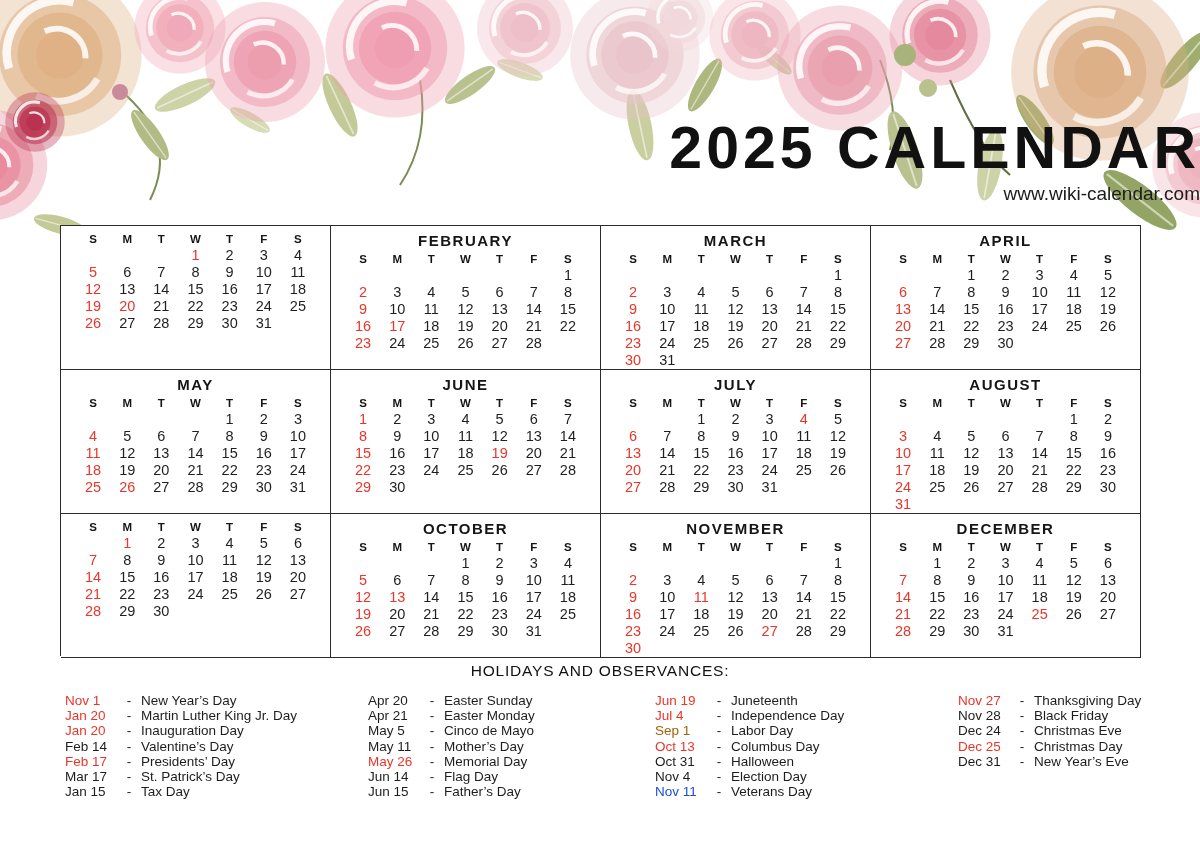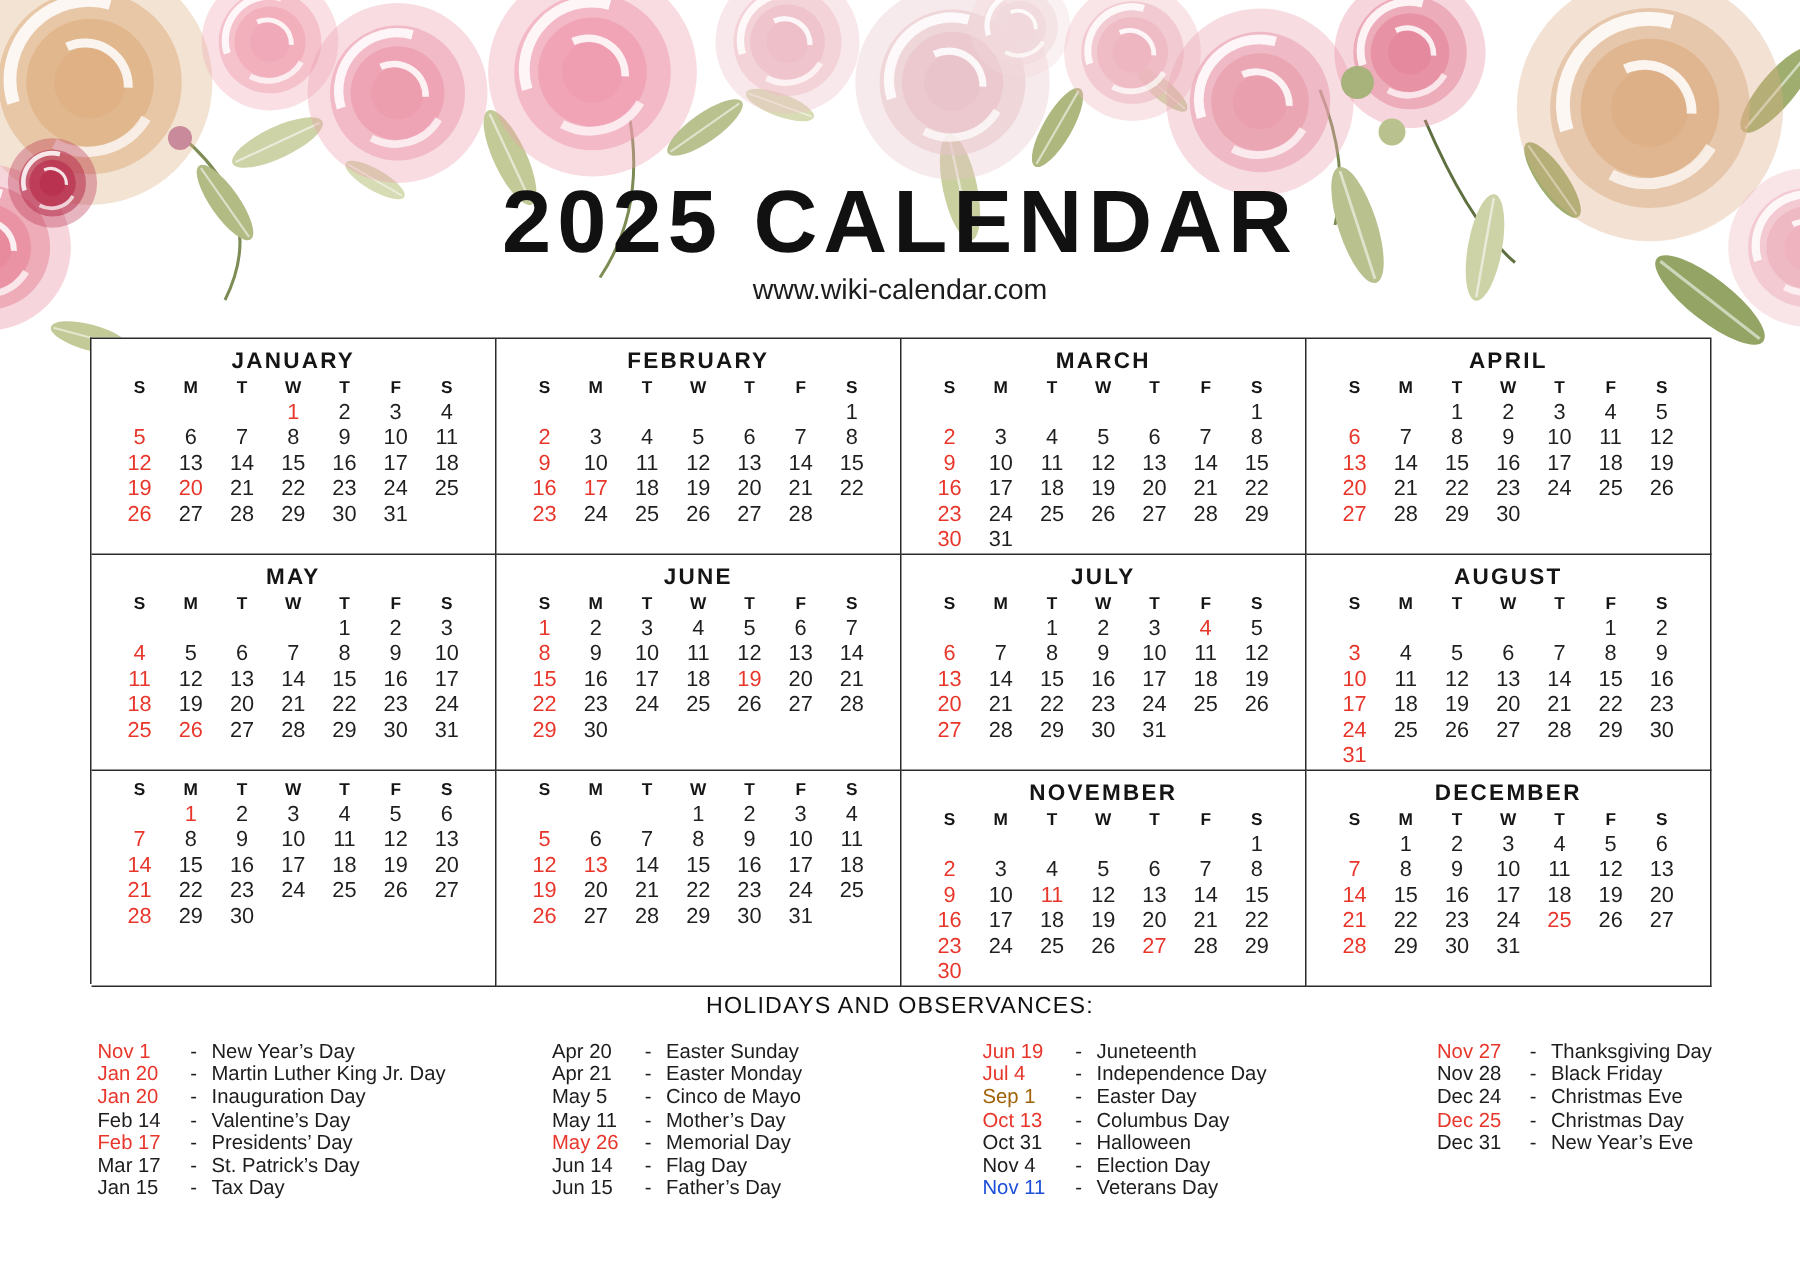--- a/index.html
+++ b/index.html
@@ -1,21 +1,21 @@
 <!DOCTYPE html>
 <html><head>
 <meta charset="utf-8">
 <style>
   html,body{margin:0;padding:0;}
   body{
     width:1200px;height:856px;position:relative;background:#ffffff;
     font-family:"Liberation Sans", sans-serif;overflow:hidden;color:#1d1d1d;
   }
   .floral{position:absolute;top:0;left:0;pointer-events:none;}
-  .header{position:absolute;top:116px;left:0;width:1200px;text-align:center;}
+  .header{position:absolute;top:116px;left:0;width:1200px;text-align:right;}
   .title{font-size:59px;font-weight:700;letter-spacing:4px;color:#111;line-height:64px;}
   .url{font-size:19px;color:#1c1c1c;margin-top:3px;}
 
   .months-grid{
     position:absolute;left:60px;top:225px;width:1080px;height:430px;
     display:grid;grid-template-columns:repeat(4,1fr);grid-template-rows:repeat(3,1fr);
     border-top:1px solid #2b2b2b;border-left:1px solid #2b2b2b;background:#fff;
   }
   .month{border-right:1px solid #2b2b2b;border-bottom:1px solid #2b2b2b;
     box-sizing:border-box;padding:5px 15px 0;}
@@ -97,21 +97,20 @@
   <circle cx="120" cy="92" r="8" fill="#c98a9b"></circle>
 </svg>
 
 <div class="header">
   <div class="title">2025 CALENDAR</div>
   <div class="url">www.wiki-calendar.com</div>
 </div>
 
 <div class="months-grid">
   <div class="month">
-    <div class="month-title">JANUARY</div>
     <div class="weekday-row">
         <span class="wd">S</span>
         <span class="wd">M</span>
         <span class="wd">T</span>
         <span class="wd">W</span>
         <span class="wd">T</span>
         <span class="wd">F</span>
         <span class="wd">S</span>
       </div>
     <div class="dates-grid">
@@ -533,20 +532,21 @@
         <span class="day">25</span>
         <span class="day">26</span>
         <span class="day">27</span>
         <span class="day red" style="color: rgb(232, 54, 43);">28</span>
         <span class="day">29</span>
         <span class="day">30</span>
       </div>
   </div>
 
   <div class="month">
+    <div class="month-title">OCTOBER</div>
     <div class="weekday-row">
         <span class="wd">S</span>
         <span class="wd">M</span>
         <span class="wd">T</span>
         <span class="wd">W</span>
         <span class="wd">T</span>
         <span class="wd">F</span>
         <span class="wd">S</span>
       </div>
     <div class="dates-grid">
@@ -770,21 +770,21 @@
           <span class="holiday-name">Juneteenth</span>
         </div>
         <div class="holiday-entry">
           <span class="holiday-date" style="color: rgb(232, 54, 43);">Jul 4</span>
           <span class="holiday-dash">-</span>
           <span class="holiday-name">Independence Day</span>
         </div>
         <div class="holiday-entry">
           <span class="holiday-date" style="color: #a16207;">Sep 1</span>
           <span class="holiday-dash">-</span>
-          <span class="holiday-name">Easter Day</span>
+          <span class="holiday-name">Labor Day</span>
         </div>
         <div class="holiday-entry">
           <span class="holiday-date" style="color: rgb(232, 54, 43);">Oct 13</span>
           <span class="holiday-dash">-</span>
           <span class="holiday-name">Columbus Day</span>
         </div>
         <div class="holiday-entry">
           <span class="holiday-date">Oct 31</span>
           <span class="holiday-dash">-</span>
           <span class="holiday-name">Halloween</span>

